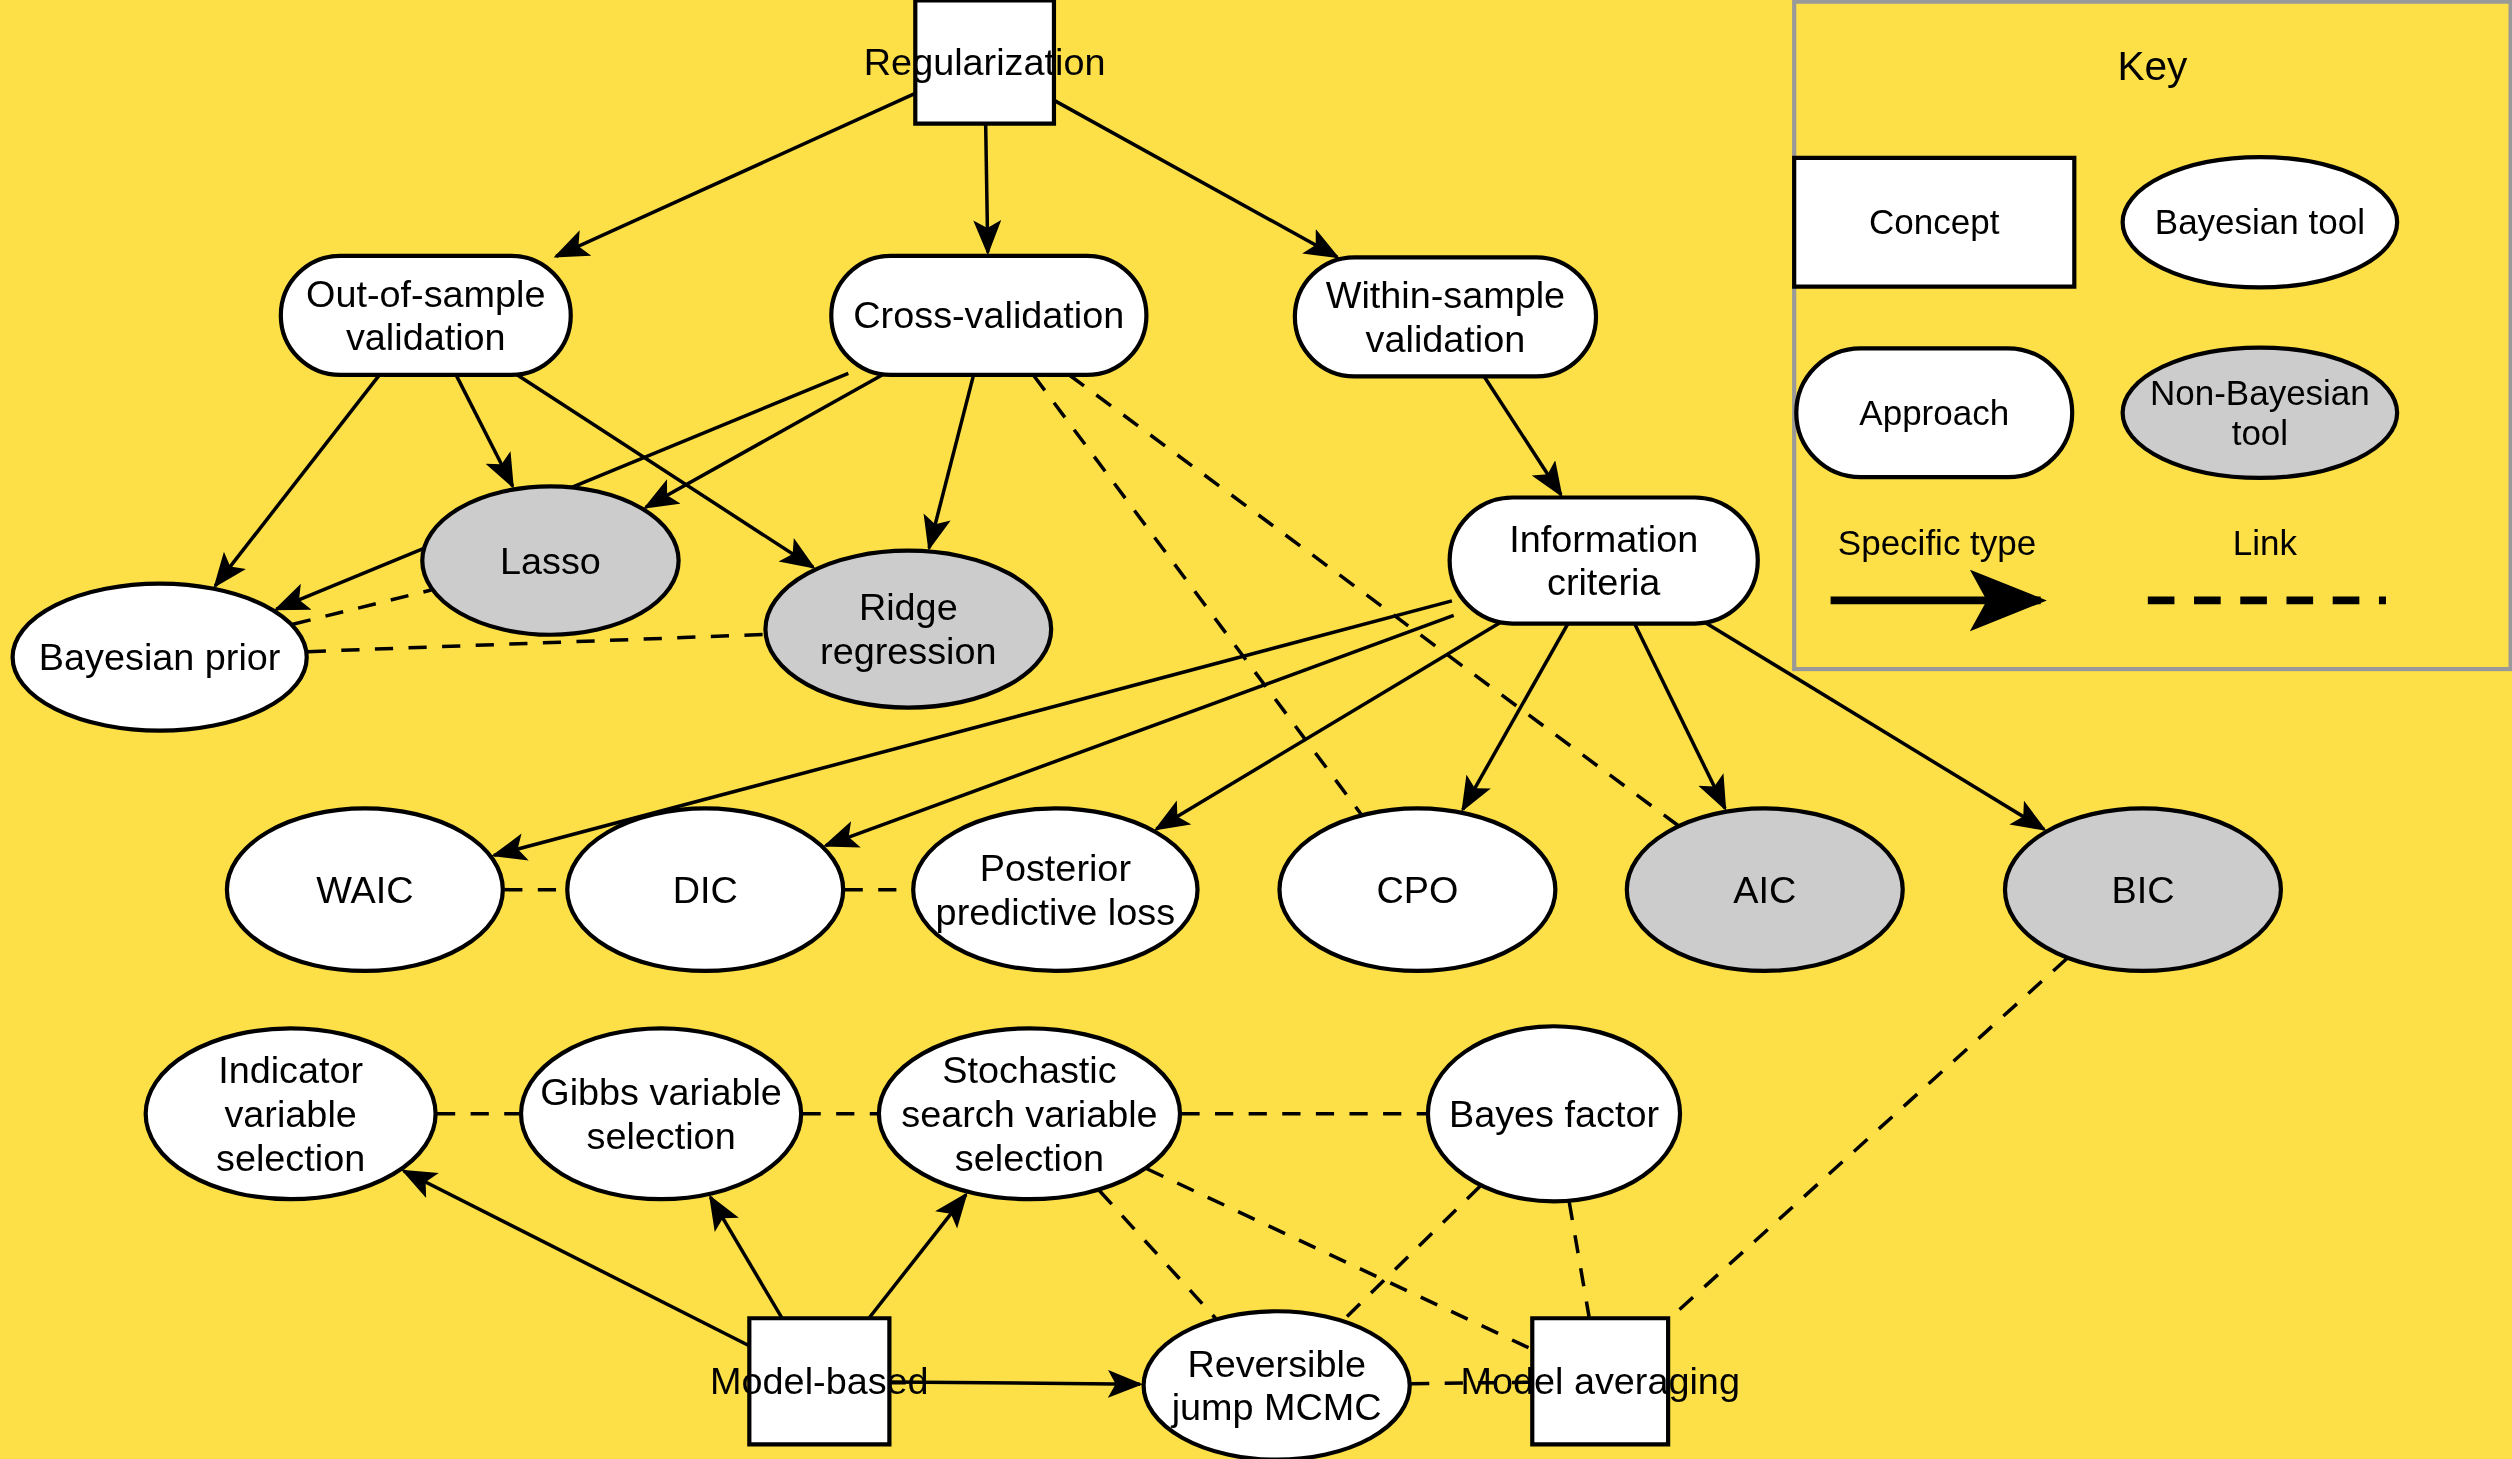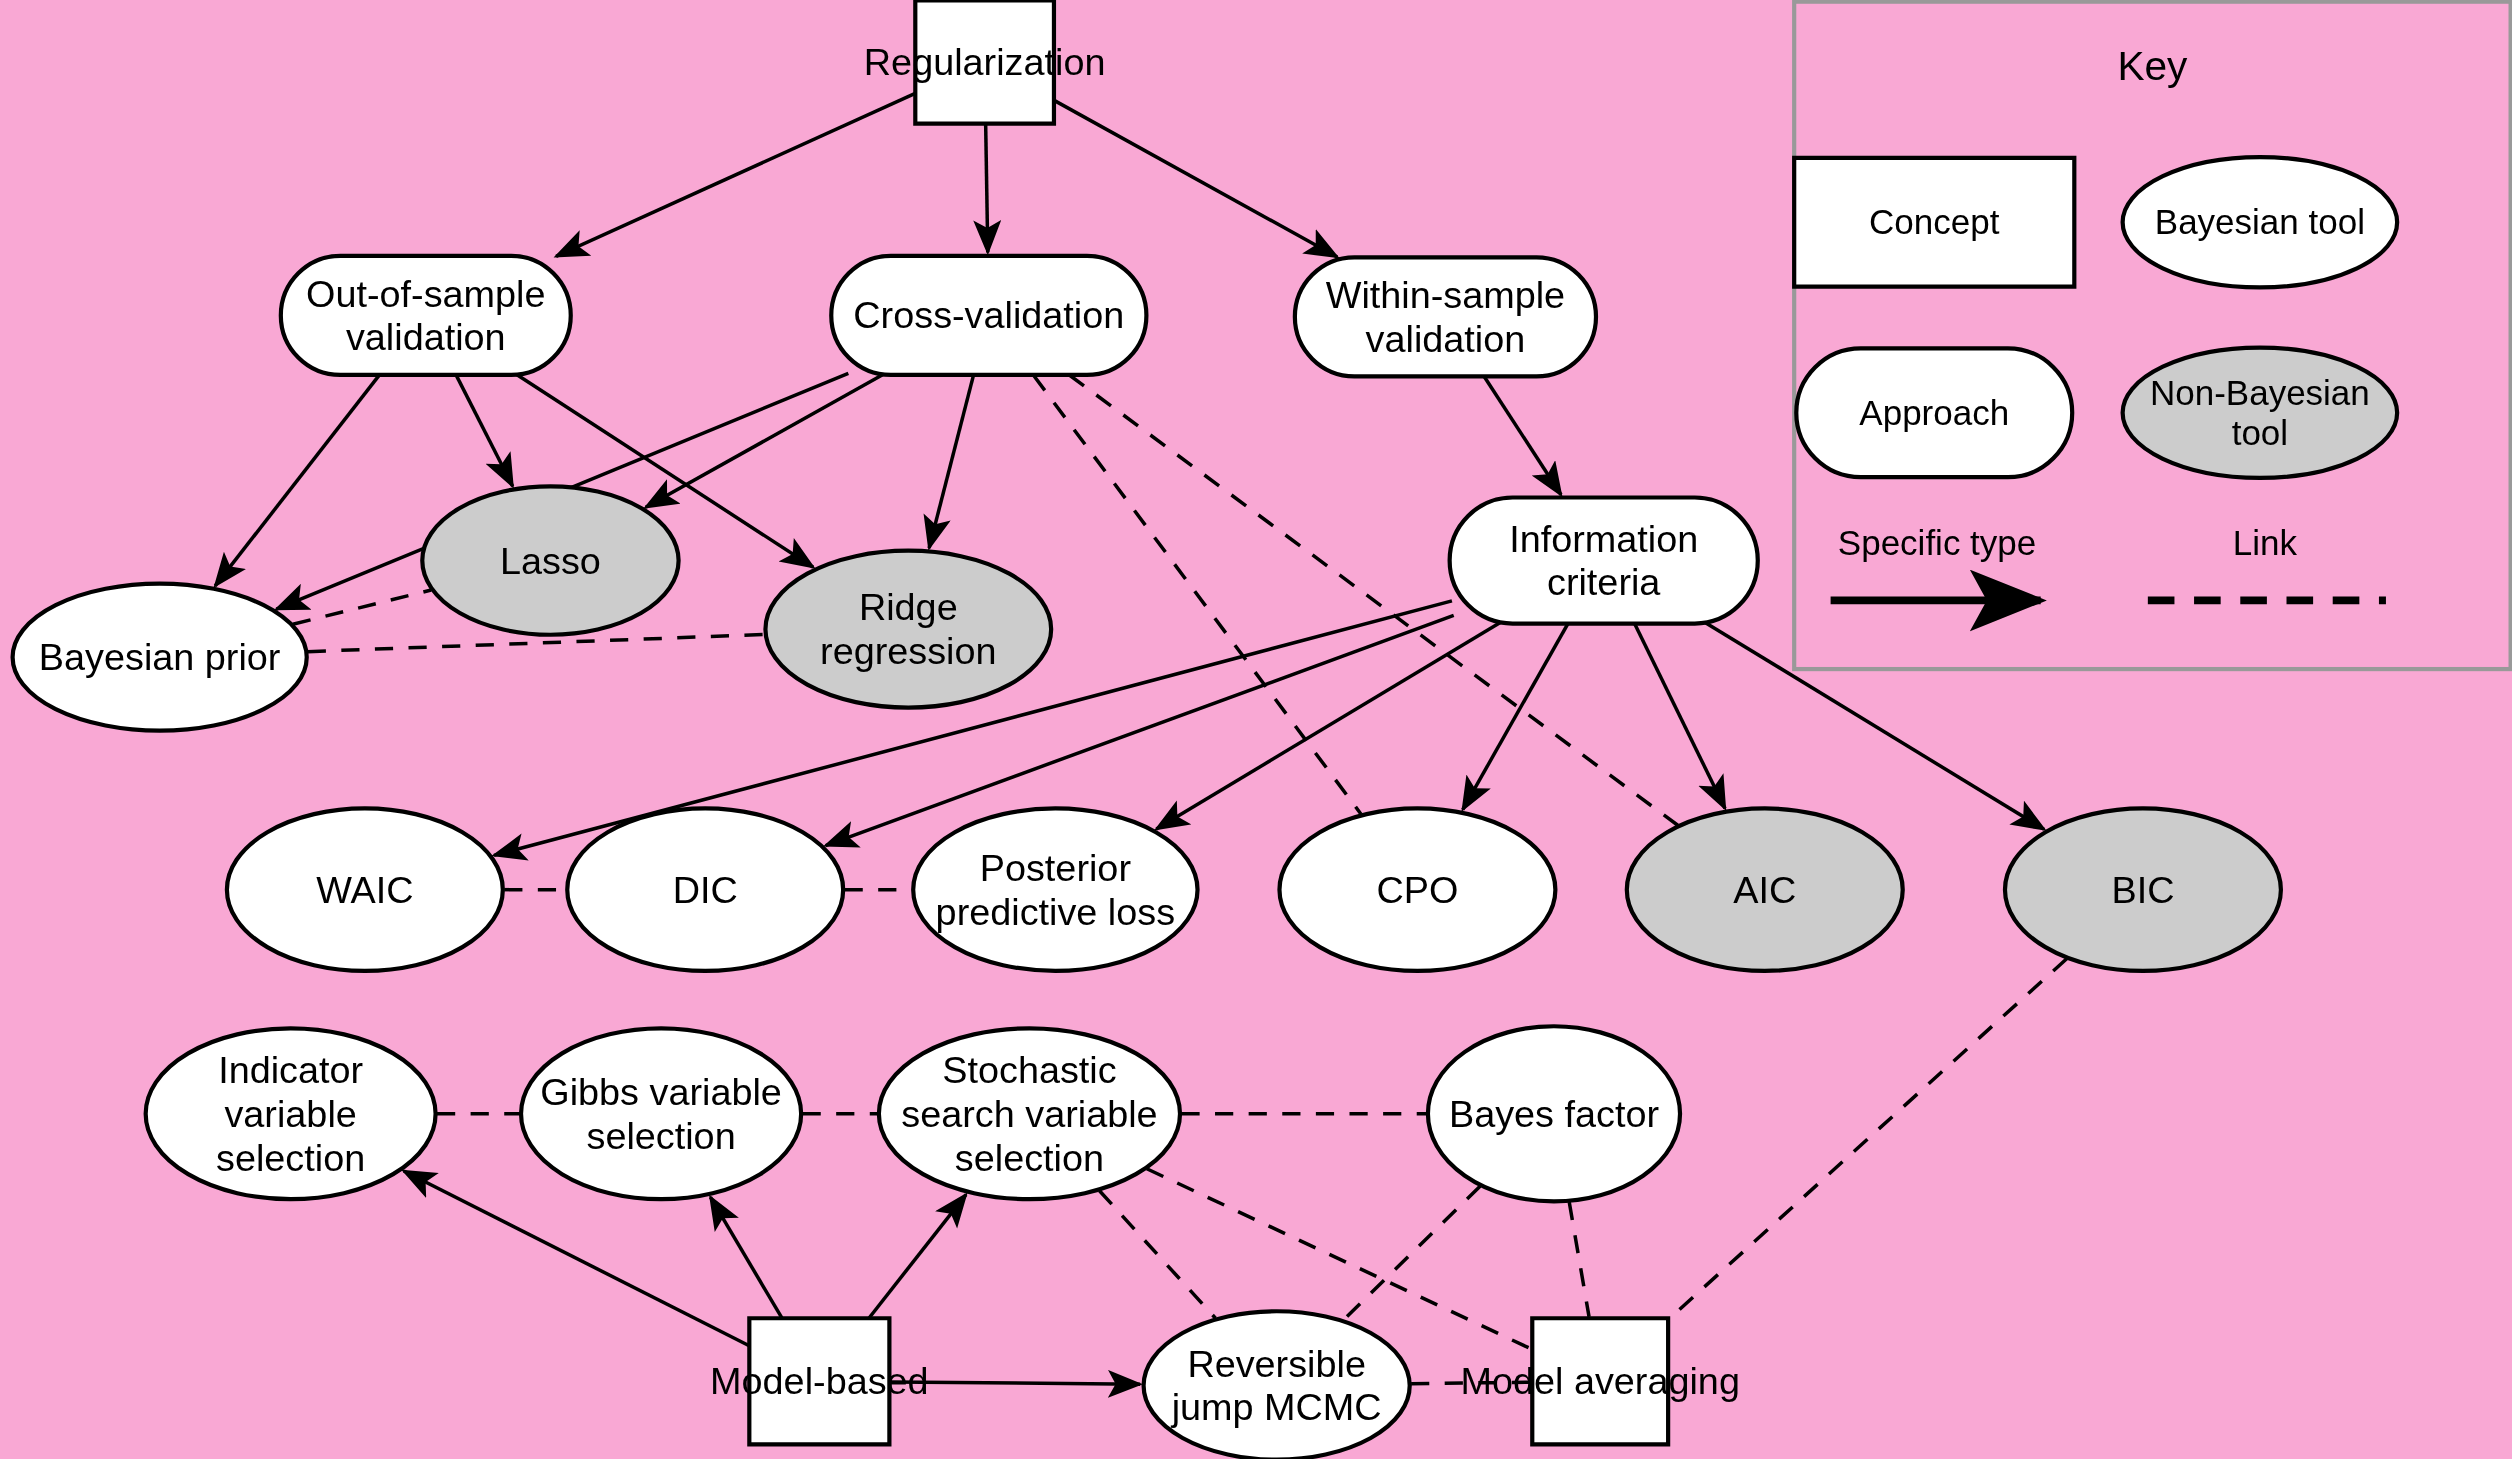--- a/index.html
+++ b/index.html
@@ -1,16 +1,16 @@
 <!DOCTYPE html>
 <html style="font-size:11.2px"><head>
 <meta charset="utf-8">
 <style>
   html,body{margin:0;padding:0;background:#ffffff;}
-  #stage{position:relative;width:2512px;height:1460px;background:#f9a8d4;
+  #stage{position:relative;width:2512px;height:1460px;background:#fde047;
          font-family:"Liberation Sans", sans-serif;}
   svg{display:block;}
   .nlabel{font-family:"Liberation Sans", sans-serif; text-anchor:middle; fill:#000;}
   .keytitle{font-family:"Liberation Sans", sans-serif; text-anchor:middle; fill:#000;}
 </style>
 </head>
 <body>
 
 <div id="stage">
   <svg id="canvas" width="2512" height="1460" viewBox="0 0 3587 2084">

